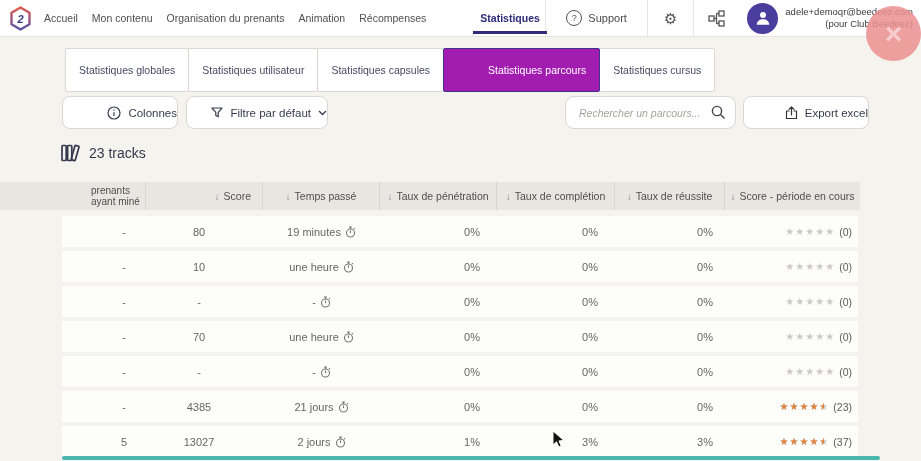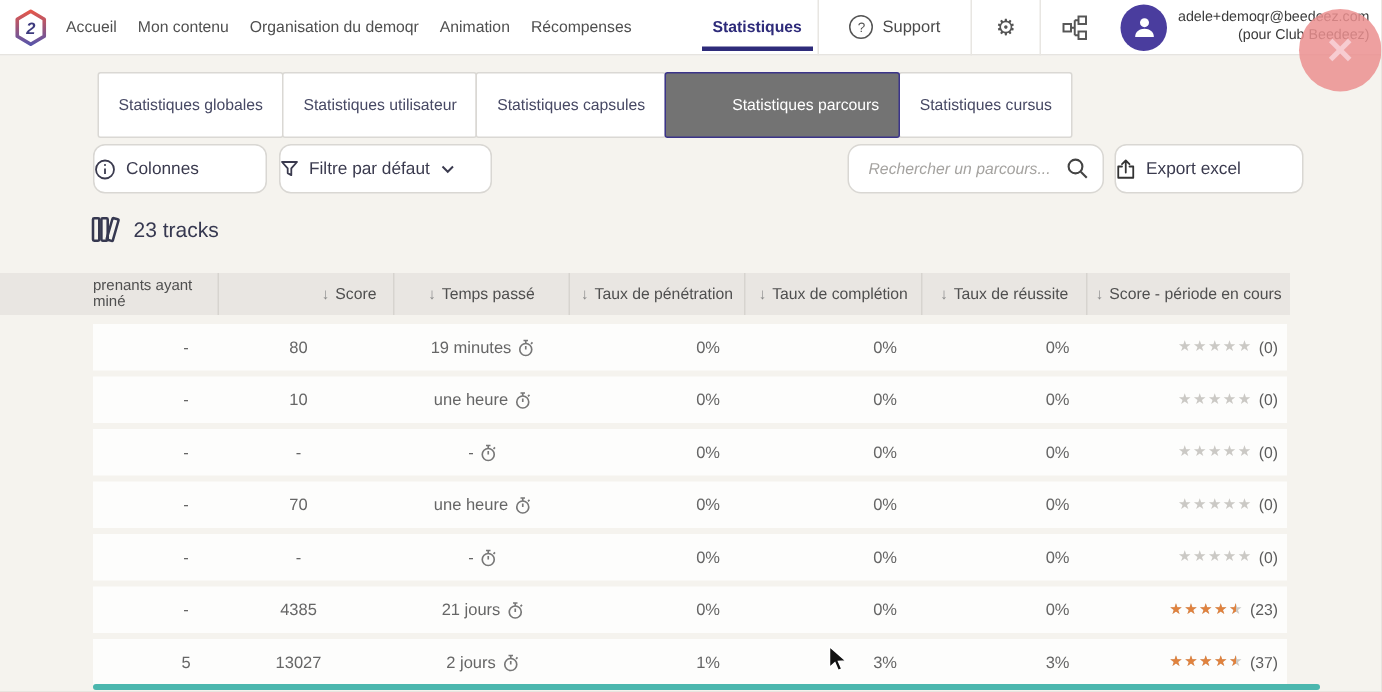--- a/index.html
+++ b/index.html
@@ -27,25 +27,25 @@
   .avatar{width:31px;height:31px;border-radius:50%;background:#4a3d9e;display:flex;
           align-items:center;justify-content:center;flex-shrink:0;}
   .user-txt{font-size:9.5px;color:#3a3a3a;line-height:1.25;text-align:right;}
 
   
   .tabs{position:absolute;top:48px;left:65px;display:flex;z-index:5;}
   .tab{height:44px;padding:0 13px;background:#fff;border:1px solid #dad8d4;margin-left:-1px;
        display:flex;align-items:center;font-size:10.5px;color:#474964;cursor:pointer;
        border-radius:2px;box-sizing:border-box;white-space:nowrap;}
   .tab:first-child{margin-left:0;}
-  .tab.active{background:#737373;border-color:#3b3489;color:#fff;position:relative;z-index:1;padding-left:44px;}
+  .tab.active{background:#a21caf;border-color:#3b3489;color:#fff;position:relative;z-index:1;padding-left:44px;}
 
   
   .btn{position:absolute;top:96px;height:33px;background:#fff;border:1px solid #d9d7d3;
-       border-radius:8px;display:flex;align-items:center;justify-content:flex-start;gap:7px;
+       border-radius:8px;display:flex;align-items:center;justify-content:flex-end;gap:7px;
        font-size:11.5px;color:#3a3a4e;cursor:pointer;box-sizing:border-box;}
   #btn-columns{left:62px;width:116px;}
   #btn-filter{left:186px;width:142px;}
   .search-box{position:absolute;top:96px;left:565px;width:171px;height:33px;background:#fff;
        border:1px solid #d9d7d3;border-radius:9px;display:flex;align-items:center;
        box-sizing:border-box;padding:0 9px 0 11px;}
   .search-box input{flex:1;border:none;outline:none;background:transparent;font-size:10.5px;
        color:#444;font-family:"Liberation Sans",sans-serif;min-width:0;}
   .search-box input::placeholder{font-style:italic;color:#a5a3a0;}
   #btn-export{left:743px;width:126px;}
@@ -54,21 +54,21 @@
   .summary{position:absolute;top:142px;left:59px;display:flex;align-items:center;gap:8px;}
   .summary-label{font-size:14px;font-weight:normal;color:#363850;}
 
   
   .thead{position:absolute;top:182px;left:0;width:860px;height:28px;background:#e9e6e2;
          display:flex;align-items:stretch;font-size:10.5px;color:#4f4f4f;box-sizing:border-box;}
   .th{display:flex;align-items:center;justify-content:center;gap:4px;box-sizing:border-box;
       border-right:1px solid #d7d4cf;white-space:nowrap;}
   .th:last-child{border-right:none;}
   .arrow{color:#8a8a8a;font-size:10px;}
-  .h1{width:146px;padding-left:62px;justify-content:flex-start;font-size:10px;line-height:1.15;
+  .h1{width:146px;padding-left:91px;justify-content:flex-start;font-size:10px;line-height:1.15;
       white-space:normal;}
   .h2{width:117px;justify-content:flex-end;padding-right:11px;}
   .h3{width:117px;} .h4{width:117px;} .h5{width:118px;} .h6{width:110px;} .h7{width:135px;}
 
   .trow{position:absolute;left:62px;width:796px;height:31px;background:#fdfdfc;display:flex;
         align-items:center;font-size:11px;color:#666;cursor:pointer;}
   .c{box-sizing:border-box;}
   .c1{width:84px;text-align:center;padding-left:40px;}
   .c2{width:117px;text-align:center;padding-right:11px;}
   .c3{width:117px;display:flex;justify-content:center;align-items:center;gap:4px;}
@@ -104,21 +104,21 @@
               <stop offset="1" stop-color="#5a55a8"></stop>
           </linearGradient>
         </defs>
         <path d="M11.5 1.5 L20.5 6.8 L20.5 18.2 L11.5 23.5 L2.5 18.2 L2.5 6.8 Z" fill="#fff" stroke="url(#lg)" stroke-width="2.4" stroke-linejoin="round"></path>
         <text x="11.5" y="16.5" font-size="11" font-weight="bold" font-style="italic" text-anchor="middle" fill="#3d3a7e" font-family="Liberation Sans, sans-serif">2</text>
       </svg>
     </div>
     <div class="nav-items">
       <div class="nav-item">Accueil</div>
       <div class="nav-item">Mon contenu</div>
-      <div class="nav-item">Organisation du demoqr</div>
+      <div class="nav-item">Organisation du prenants</div>
       <div class="nav-item">Animation</div>
       <div class="nav-item">Récompenses</div>
       <div class="nav-item active">Statistiques</div>
     </div>
     <div class="nav-right">
       <div class="v-div"></div>
       <div class="support">
         <span class="q-icon">?</span>
         <span>Support</span>
       </div>

